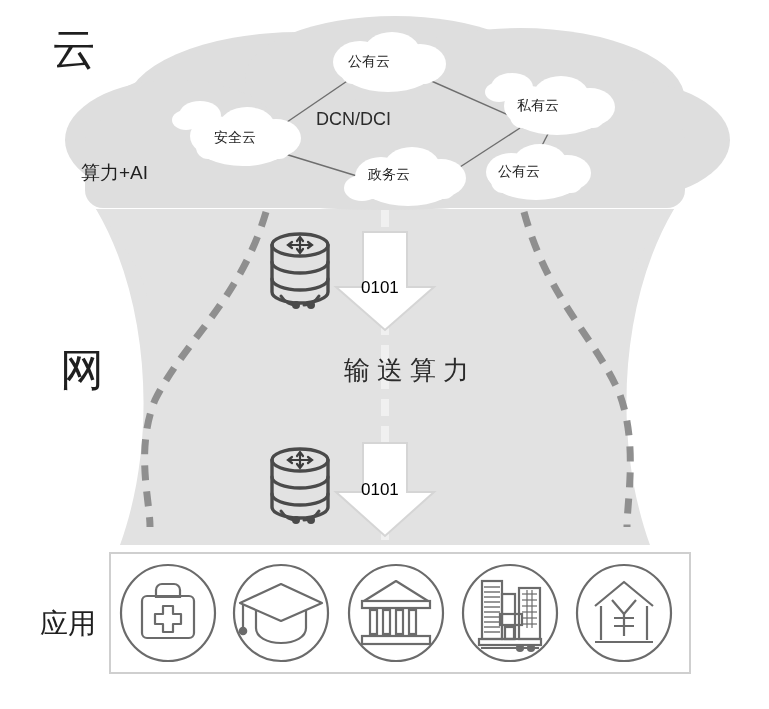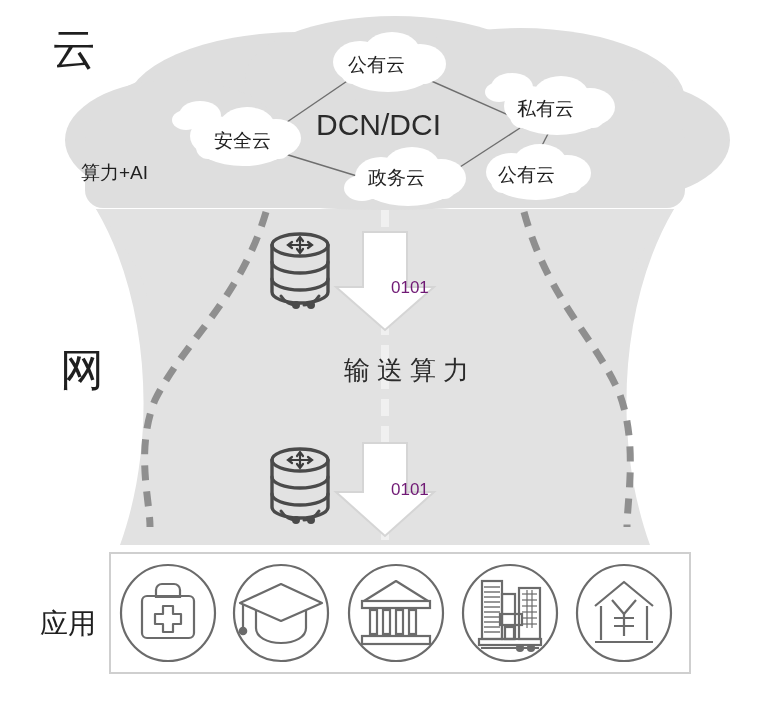--- a/index.html
+++ b/index.html
@@ -12,37 +12,37 @@
 
   .txt{position:absolute;white-space:nowrap;color:#262626;}
 
   
   .tier-label{font-size:44px;line-height:1;color:#1f1f1f;}
   .tier-label.small{font-size:28px;}
 
   
   .node-label{
     position:absolute;white-space:nowrap;
-    font-size:19px;color:#1f1f1f;line-height:1;
+    font-size:14px;color:#1f1f1f;line-height:1;font-family:Liberation Mono, monospace;
   }
   .center-label{
     position:absolute;white-space:nowrap;
-    font-size:30px;color:#2b2b2b;line-height:1;
+    font-size:18px;color:#2b2b2b;line-height:1;
   }
   .ai-label{
     position:absolute;white-space:nowrap;
     font-size:19px;color:#1f1f1f;line-height:1;text-align:right;
   }
   .transport-label{
     position:absolute;white-space:nowrap;
     font-size:26px;color:#2b2b2b;letter-spacing:7px;line-height:1;margin-left:36px;
   }
   .bits-label{
     position:absolute;white-space:nowrap;
-    font-size:17px;color:#701a75;line-height:1;margin-left:30px;
+    font-size:17px;color:#000000;line-height:1;
   }
 </style>
 </head>
 <body>
 
 <div id="stage">
 
   <svg class="layer" viewBox="0 0 769 709">
     <defs>
 

